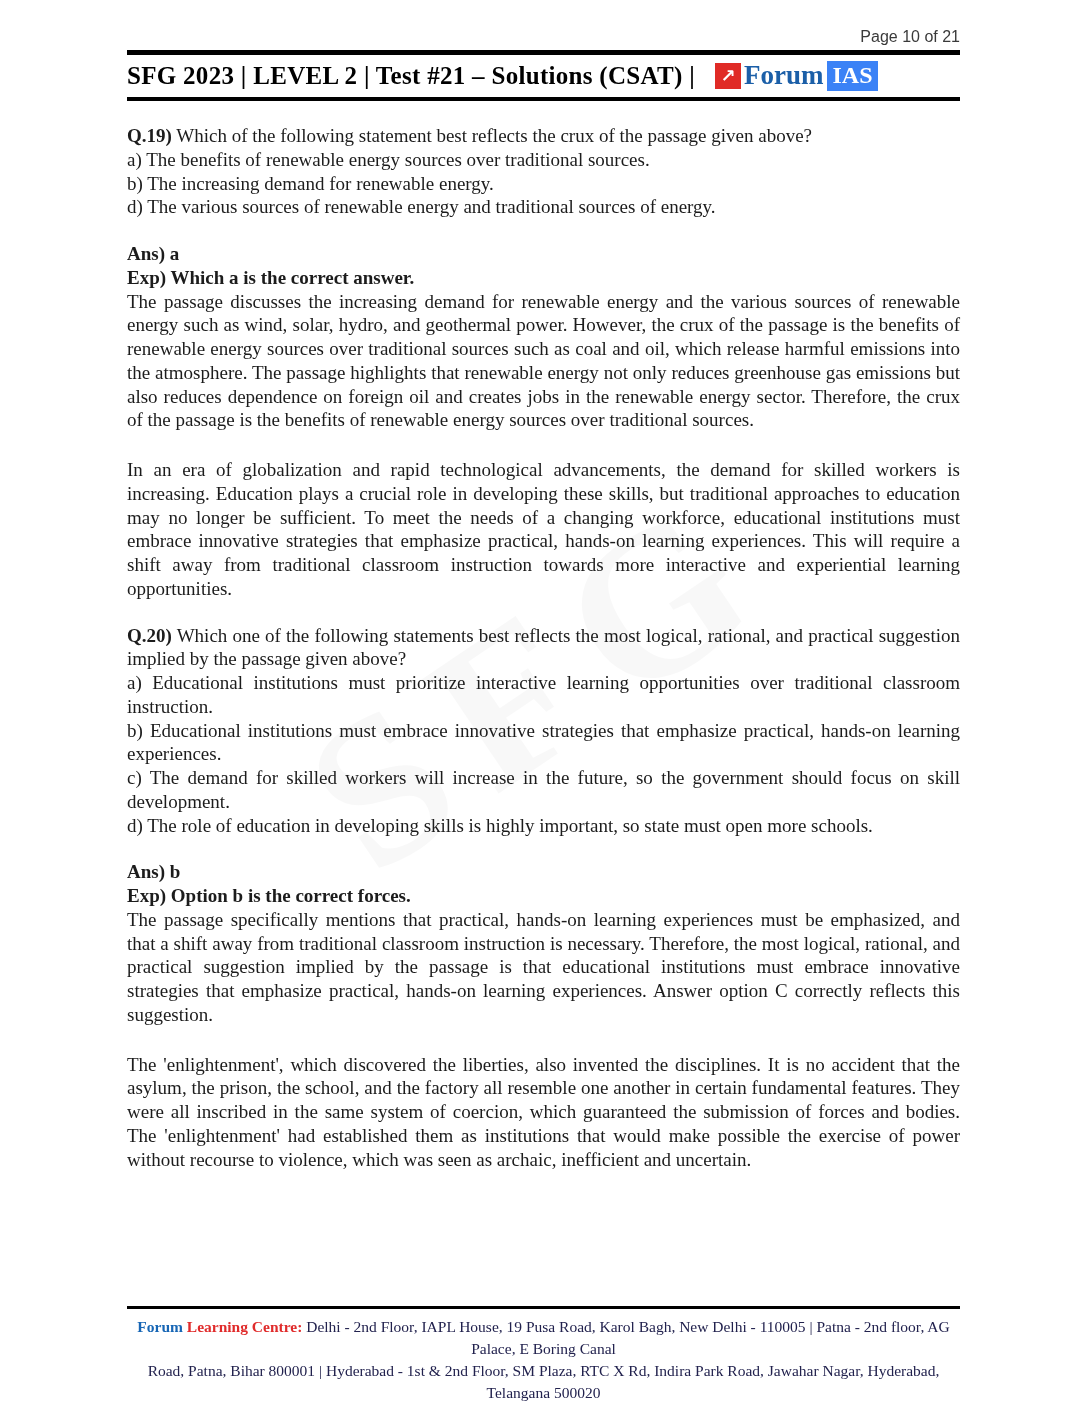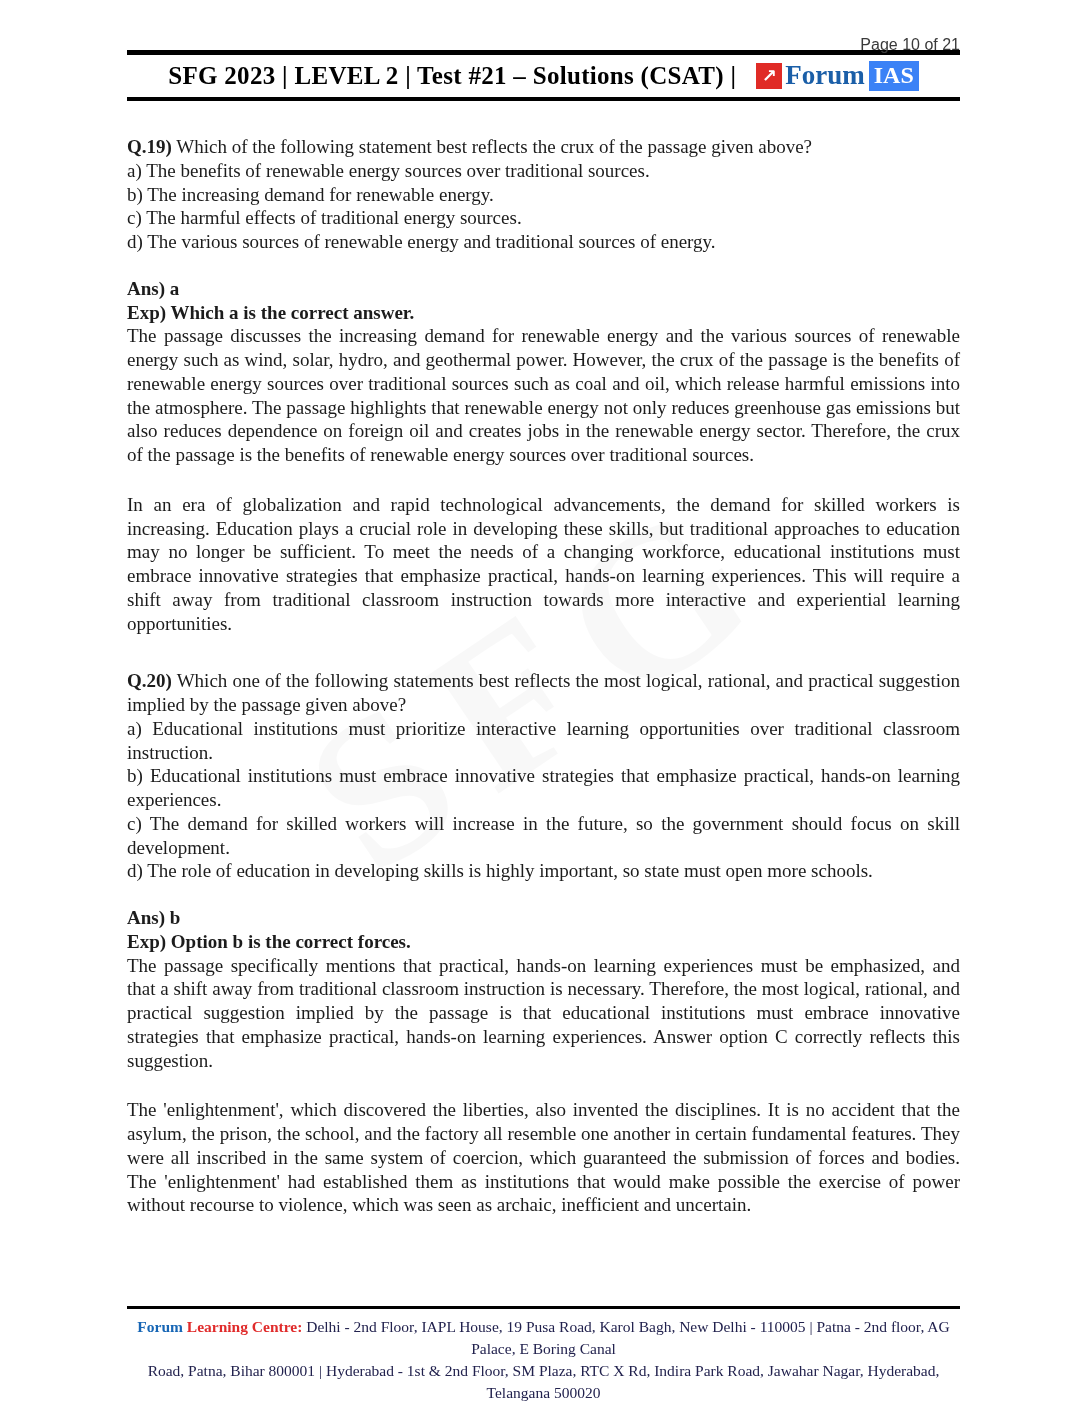--- a/index.html
+++ b/index.html
@@ -32,30 +32,29 @@
     letter-spacing: 30px;
     z-index: 1;
     pointer-events: none;
     white-space: nowrap;
   }
   .page-number {
     text-align: right;
     font-family: "Liberation Sans", sans-serif;
     font-size: 16px;
     color: #3a3a3a;
-    padding-top: 36px;
+    padding-top: 28px;
     height: 50px;
   }
   .header-band {
     border-top: 5px solid #000;
     border-bottom: 4px solid #000;
     padding: 5px 0 6px 0;
     display: flex;
     align-items: center;
-    justify-content: center;
     gap: 20px;
   }
   .header-title {
     font-size: 25px;
     font-weight: bold;
     color: #000;
     letter-spacing: 0.3px;
   }
   .logo {
     display: inline-flex;
@@ -83,21 +82,21 @@
     background: #3b82f6;
     color: #ffffff;
     font-size: 24px;
     font-weight: bold;
     padding: 1px 5px 2px 5px;
     border-left: 1px solid #fff;
   }
   .body-text { font-size: 19px; line-height: 1.25; }
   .jp { text-align: justify; }
   .b { font-weight: bold; }
-  .sec-q { margin-top: 34px; }
+  .sec-q { margin-top: 23px; }
   .sec-ans { margin-top: 23px; }
   .sec-passage { margin-top: 26px; }
   .passage-title { text-align: center; font-weight: bold; margin-bottom: 0px; }
   .footer {
     position: absolute;
     left: 127px;
     right: 128px;
     top: 1306px;
     border-top: 3px solid #000;
     padding-top: 7px;
@@ -134,21 +133,20 @@
       </span>
     </div>
 
     <div class="body-text sec-q">
       <div class="jp">
         <span class="b">Q.19)</span>
         <span>Which of the following statement best reflects the crux of the passage given above?</span>
       </div>
       <div>a) The benefits of renewable energy sources over traditional sources.</div>
       <div>b) The increasing demand for renewable energy.</div>
-      <div>c) The harmful effects of traditional energy sources.</div>
       <div>d) The various sources of renewable energy and traditional sources of energy.</div>
     </div>
 
     <div class="body-text sec-ans">
       <div class="b">Ans) a</div>
       <div class="b">Exp) Which a is the correct answer.</div>
       <div class="jp">The passage discusses the increasing demand for renewable energy and the various sources of renewable energy such as wind, solar, hydro, and geothermal power. However, the crux of the passage is the benefits of renewable energy sources over traditional sources such as coal and oil, which release harmful emissions into the atmosphere. The passage highlights that renewable energy not only reduces greenhouse gas emissions but also reduces dependence on foreign oil and creates jobs in the renewable energy sector. Therefore, the crux of the passage is the benefits of renewable energy sources over traditional sources.</div>
     </div>
 
     <div class="body-text sec-passage">

